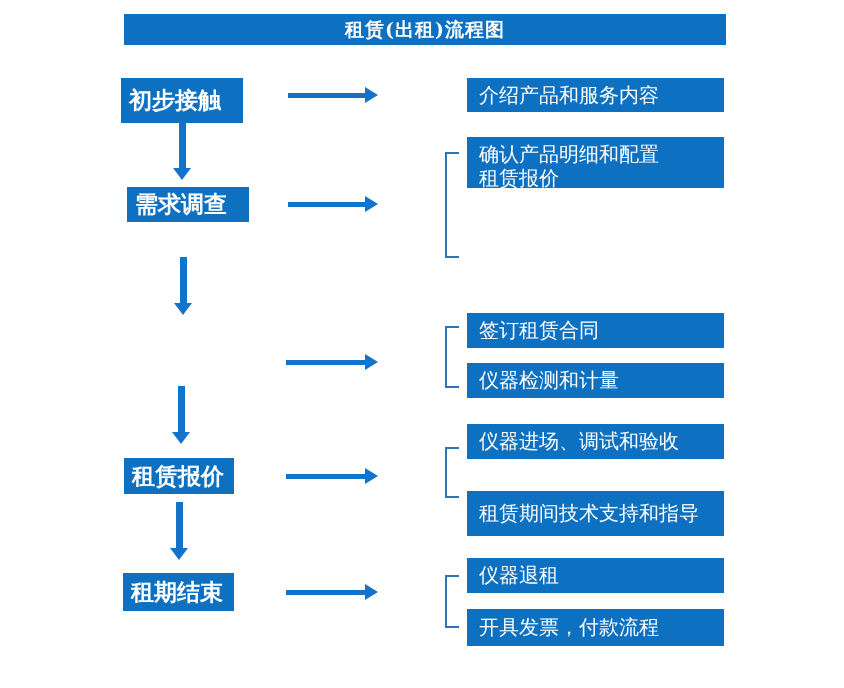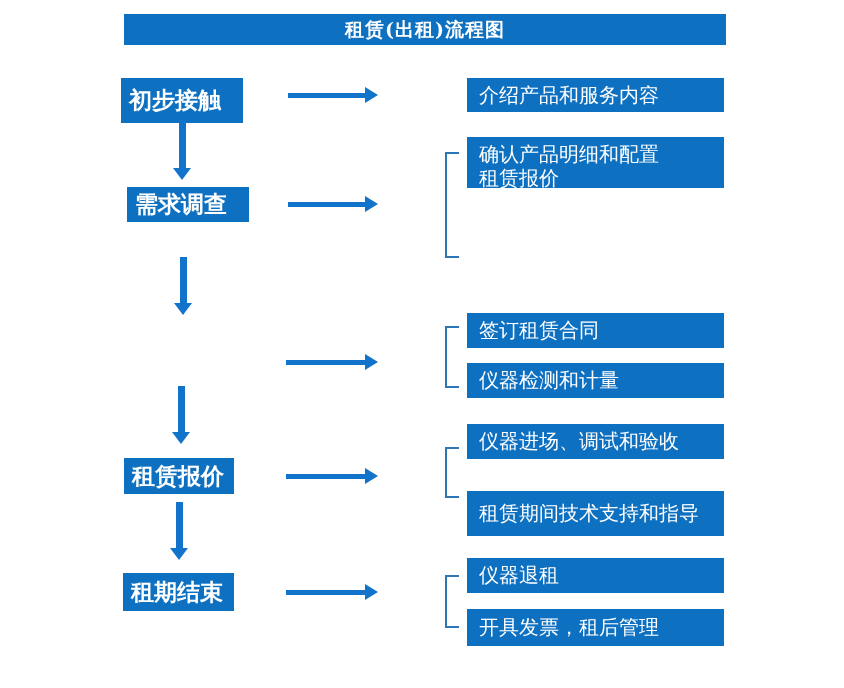--- a/index.html
+++ b/index.html
@@ -136,15 +136,15 @@
   <div class="abs detail-box" style="top:137px;height:34px;">确认产品明细和配置</div>
   <div class="abs detail-box" style="top:169px;height:19px;">租赁报价</div>
 
   <div class="abs detail-box" style="top:313px;height:35px;">签订租赁合同</div>
   <div class="abs detail-box" style="top:424px;height:35px;">仪器进场、调试和验收</div>
 
   <div class="abs detail-box" style="top:363px;height:35px;">仪器检测和计量</div>
   <div class="abs detail-box" style="top:491px;height:45px;">租赁期间技术支持和指导</div>
 
   <div class="abs detail-box" style="top:558px;height:35px;">仪器退租</div>
-  <div class="abs detail-box" style="top:609px;height:37px;">开具发票，租后管理</div>
+  <div class="abs detail-box" style="top:609px;height:37px;">开具发票，付款流程</div>
 
 </div>
 
 </body></html>

